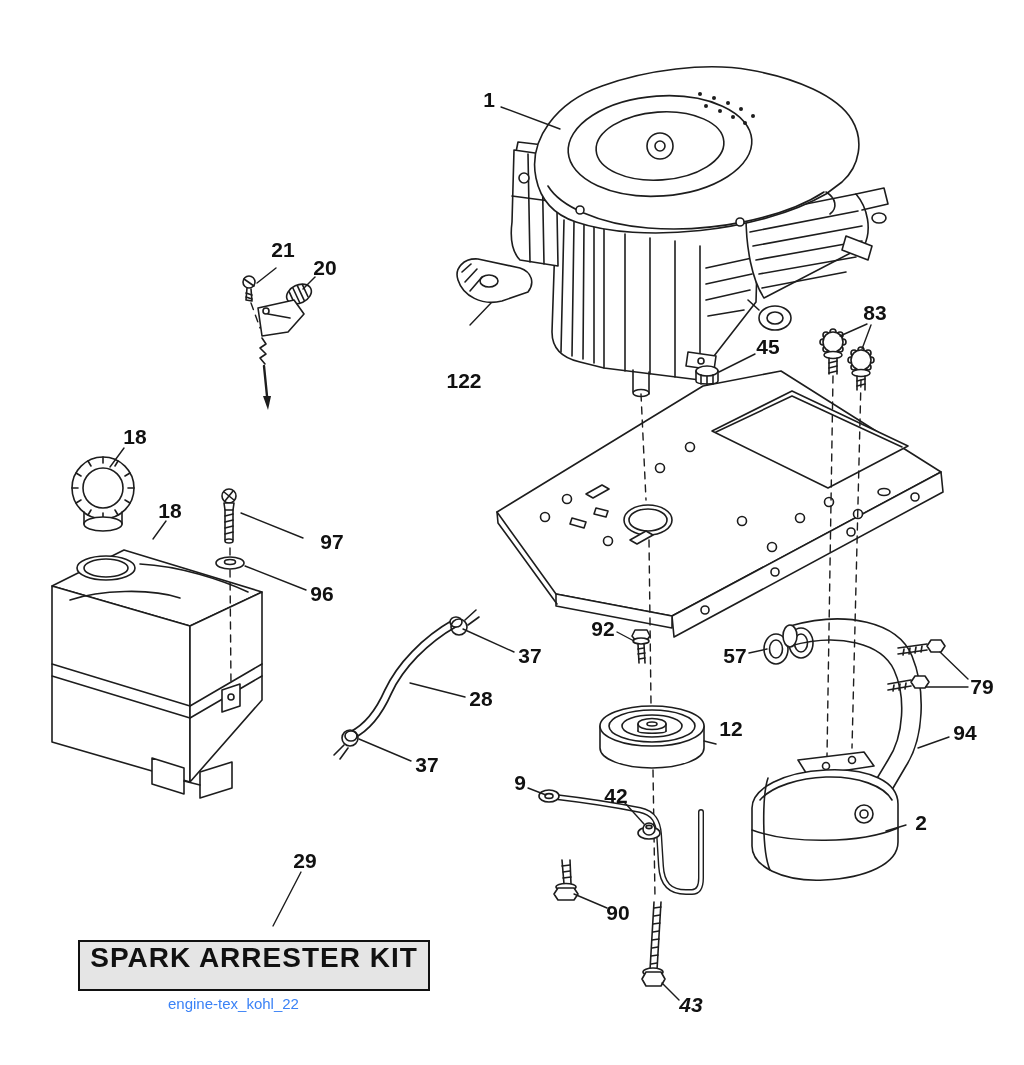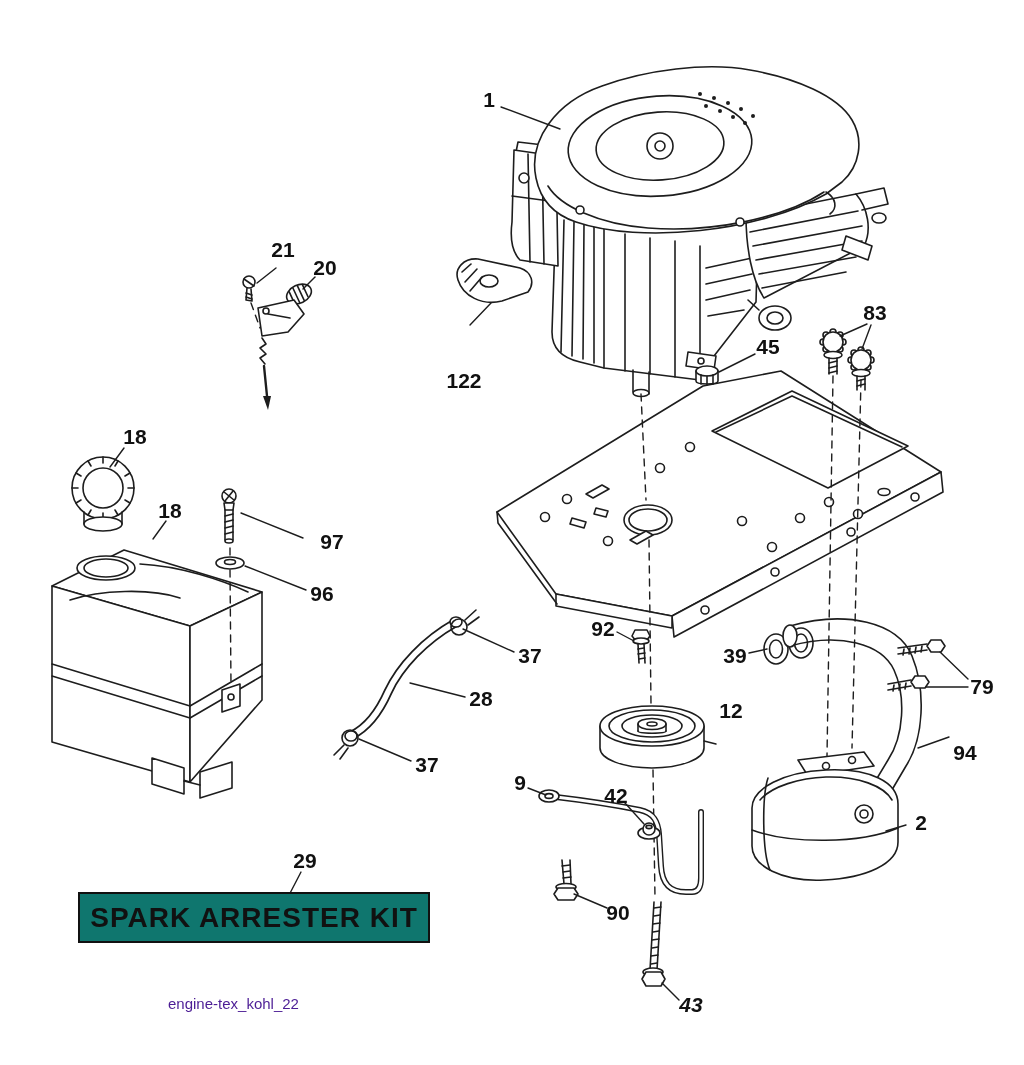--- a/index.html
+++ b/index.html
@@ -8,28 +8,28 @@
     font-family:"Liberation Sans", sans-serif; overflow:hidden;
   }
   .stage svg { position:absolute; left:0; top:0; }
   .layer { position:absolute; left:0; top:0; width:100%; height:100%; pointer-events:none; }
   .callout {
     position:absolute; transform:translate(-50%,-50%);
     font:700 21px "Liberation Sans", sans-serif; color:#111;
     white-space:nowrap;
   }
   .kit-box {
-    position:absolute; left:78px; top:892px; width:348px; height:47px;
-    border:2.5px solid #111; background:#0f766e;
-    display:flex; align-items:center; justify-content:center;
+    position:absolute; left:78px; top:940px; width:348px; height:47px;
+    border:2.5px solid #111; background:#e5e5e5;
+    display:flex; align-items:flex-start; justify-content:center;
     font:700 28px "Liberation Sans", sans-serif; color:#111; letter-spacing:1px;
   }
   .caption {
     position:absolute; left:168px; top:995px;
-    font:400 15px "Liberation Sans", sans-serif; color:#4c1d95;
+    font:400 15px "Liberation Sans", sans-serif; color:#3b82f6;
   }
 </style>
 </head>
 <body>
 
 <div class="stage">
 
 <svg width="1024" height="1065" viewBox="0 0 1024 1065" stroke="#1d1d1d" fill="none" stroke-width="1.6" stroke-linejoin="round" stroke-linecap="round">
 
   <g>
@@ -415,27 +415,27 @@
       <div class="callout" style="left: 283px; top: 250px;">21</div>
       <div class="callout" style="left: 325px; top: 268px;">20</div>
       <div class="callout" style="left: 464px; top: 337px; margin-top: 44px;">122</div>
       <div class="callout" style="left: 768px; top: 347px;">45</div>
       <div class="callout" style="left: 875px; top: 313px;">83</div>
       <div class="callout" style="left: 127px; top: 437px; margin-left: 8px;">18</div>
       <div class="callout" style="left: 170px; top: 511px;">18</div>
       <div class="callout" style="left: 332px; top: 542px;">97</div>
       <div class="callout" style="left: 322px; top: 594px;">96</div>
       <div class="callout" style="left: 603px; top: 629px;">92</div>
-      <div class="callout" style="left: 735px; top: 656px;">39</div>
+      <div class="callout" style="left: 735px; top: 656px;">57</div>
       <div class="callout" style="left: 982px; top: 687px;">79</div>
       <div class="callout" style="left: 530px; top: 656px;">37</div>
       <div class="callout" style="left: 481px; top: 699px; text-align: right;">28</div>
       <div class="callout" style="left: 427px; top: 765px;">37</div>
-      <div class="callout" style="left: 731px; top: 711px;">12</div>
-      <div class="callout" style="left: 965px; top: 733px; margin-top: 20px;">94</div>
+      <div class="callout" style="left: 731px; top: 729px;">12</div>
+      <div class="callout" style="left: 965px; top: 733px;">94</div>
       <div class="callout" style="left: 520px; top: 783px;">9</div>
       <div class="callout" style="left: 616px; top: 796px;">42</div>
       <div class="callout" style="left: 921px; top: 823px;">2</div>
       <div class="callout" style="left: 305px; top: 861px;">29</div>
       <div class="callout" style="left: 618px; top: 913px;">90</div>
       <div class="callout" style="left: 691px; top: 1005px; font-style: italic;">43</div>
     </div>
 
   <div class="kit-box">
     <span>SPARK ARRESTER KIT</span>

